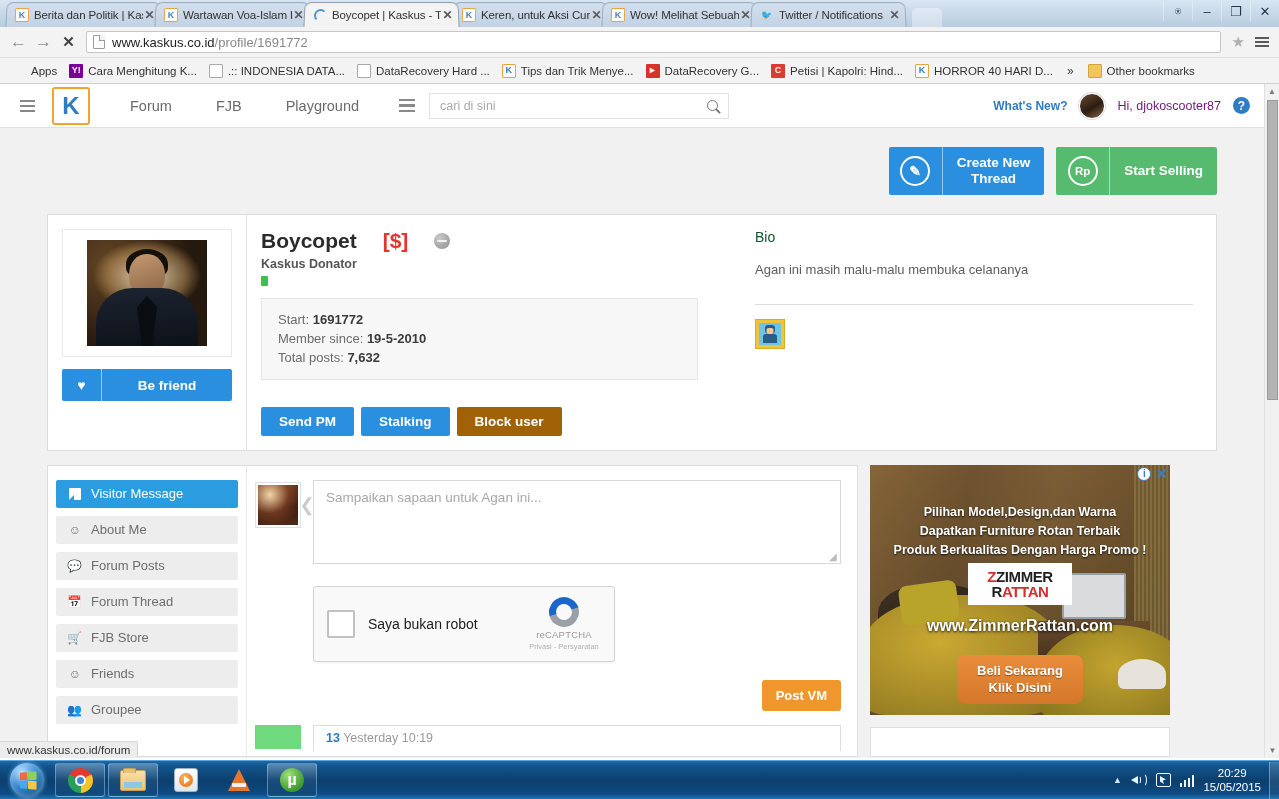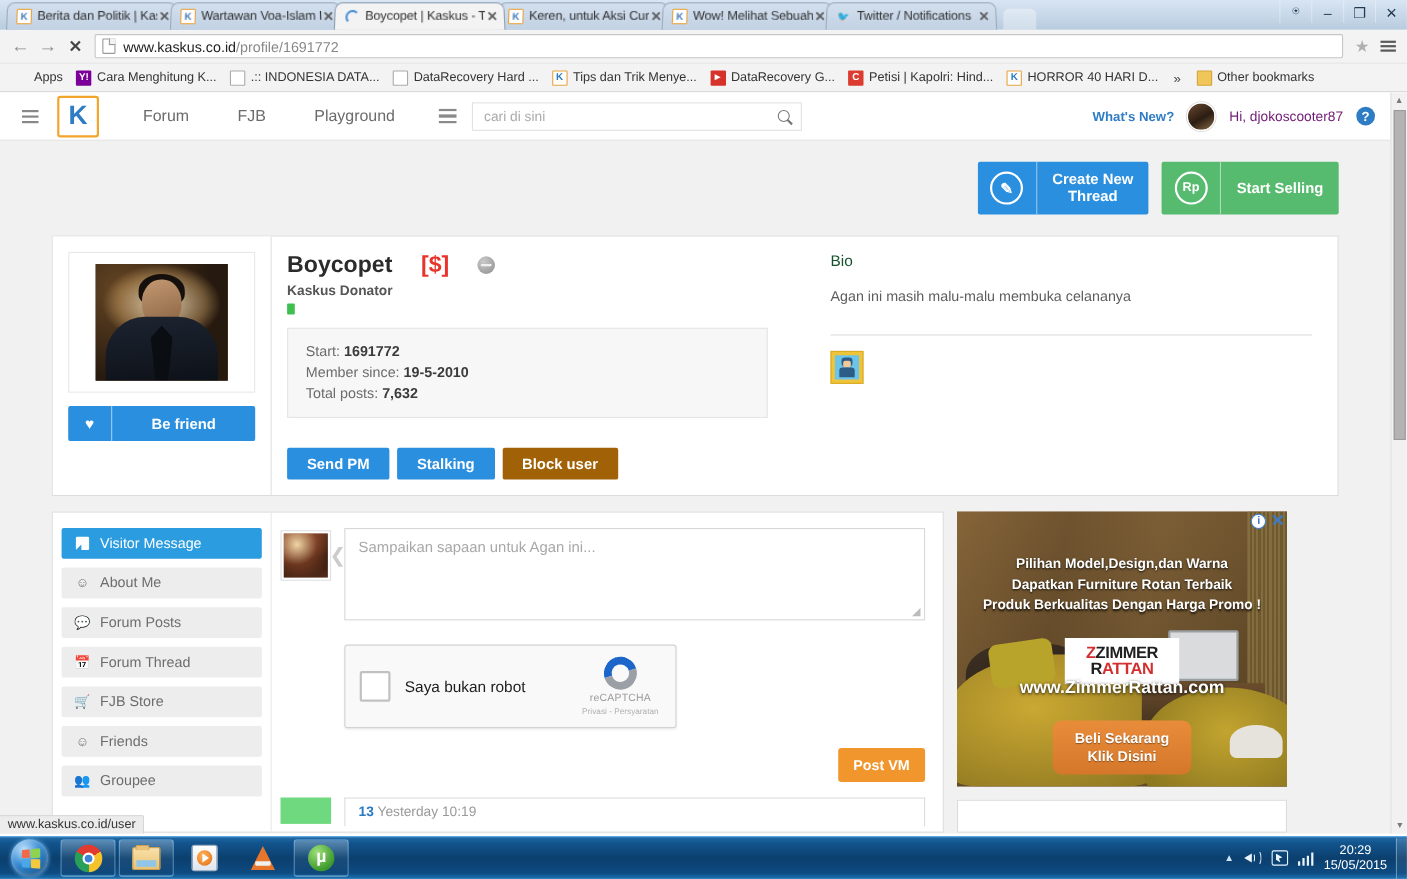--- a/index.html
+++ b/index.html
@@ -489,21 +489,21 @@
     color:#3d7cc9; font-size:10px; font-weight:bold; line-height:11px;
     text-align:center; background:#fff;
   }
   .adx { color:#3d7cc9; font-size:15px; font-weight:bold; line-height:14px; }
   .adtext {
     position:absolute; top:38px; left:0; right:0; text-align:center;
     color:#fff; font-size:12.5px; line-height:1.55; z-index:3;
     text-shadow: 0 1px 2px rgba(0,0,0,.85); font-weight: 600;
   }
   .adlogo {
-    position:absolute; top:115px; left:50%; transform:translateX(-50%);
+    position:absolute; top:98px; left:50%; transform:translateX(-50%);
     width:104px; height:42px; background:#fff; z-index:3;
     display:flex; flex-direction:column; align-items:center;
     justify-content:center; line-height:1;
   }
   .adlogo .l1 { font-size:15px; font-weight:bold; color:#1f1f1f; letter-spacing:-.4px;}
   .adlogo .l1 em { color:#d32f2f; font-style: normal; }
   .adlogo .l2 { font-size:15px; font-weight:bold; color:#d32f2f; letter-spacing:-.4px;}
   .adlogo .l2 em { color:#1f1f1f; font-style: normal; }
   .adurl {
     position:absolute; top:152px; left:0; right:0; text-align:center;
@@ -990,21 +990,21 @@
         </div>
       </div>
     </div>
 
     <div class="pagescroll">
       <div class="ps-arrow">▲</div>
       <div class="ps-thumb"></div>
       <div class="ps-arrow bot">▼</div>
     </div>
 
-    <div class="statusbar">www.kaskus.co.id/user</div>
+    <div class="statusbar">www.kaskus.co.id/forum</div>
   </div>
 </div>
 
 <div class="taskbar">
   <div class="startorb">
     <div class="orb">
       <div class="flag">
           <s></s>
           <s></s>
           <s></s>

